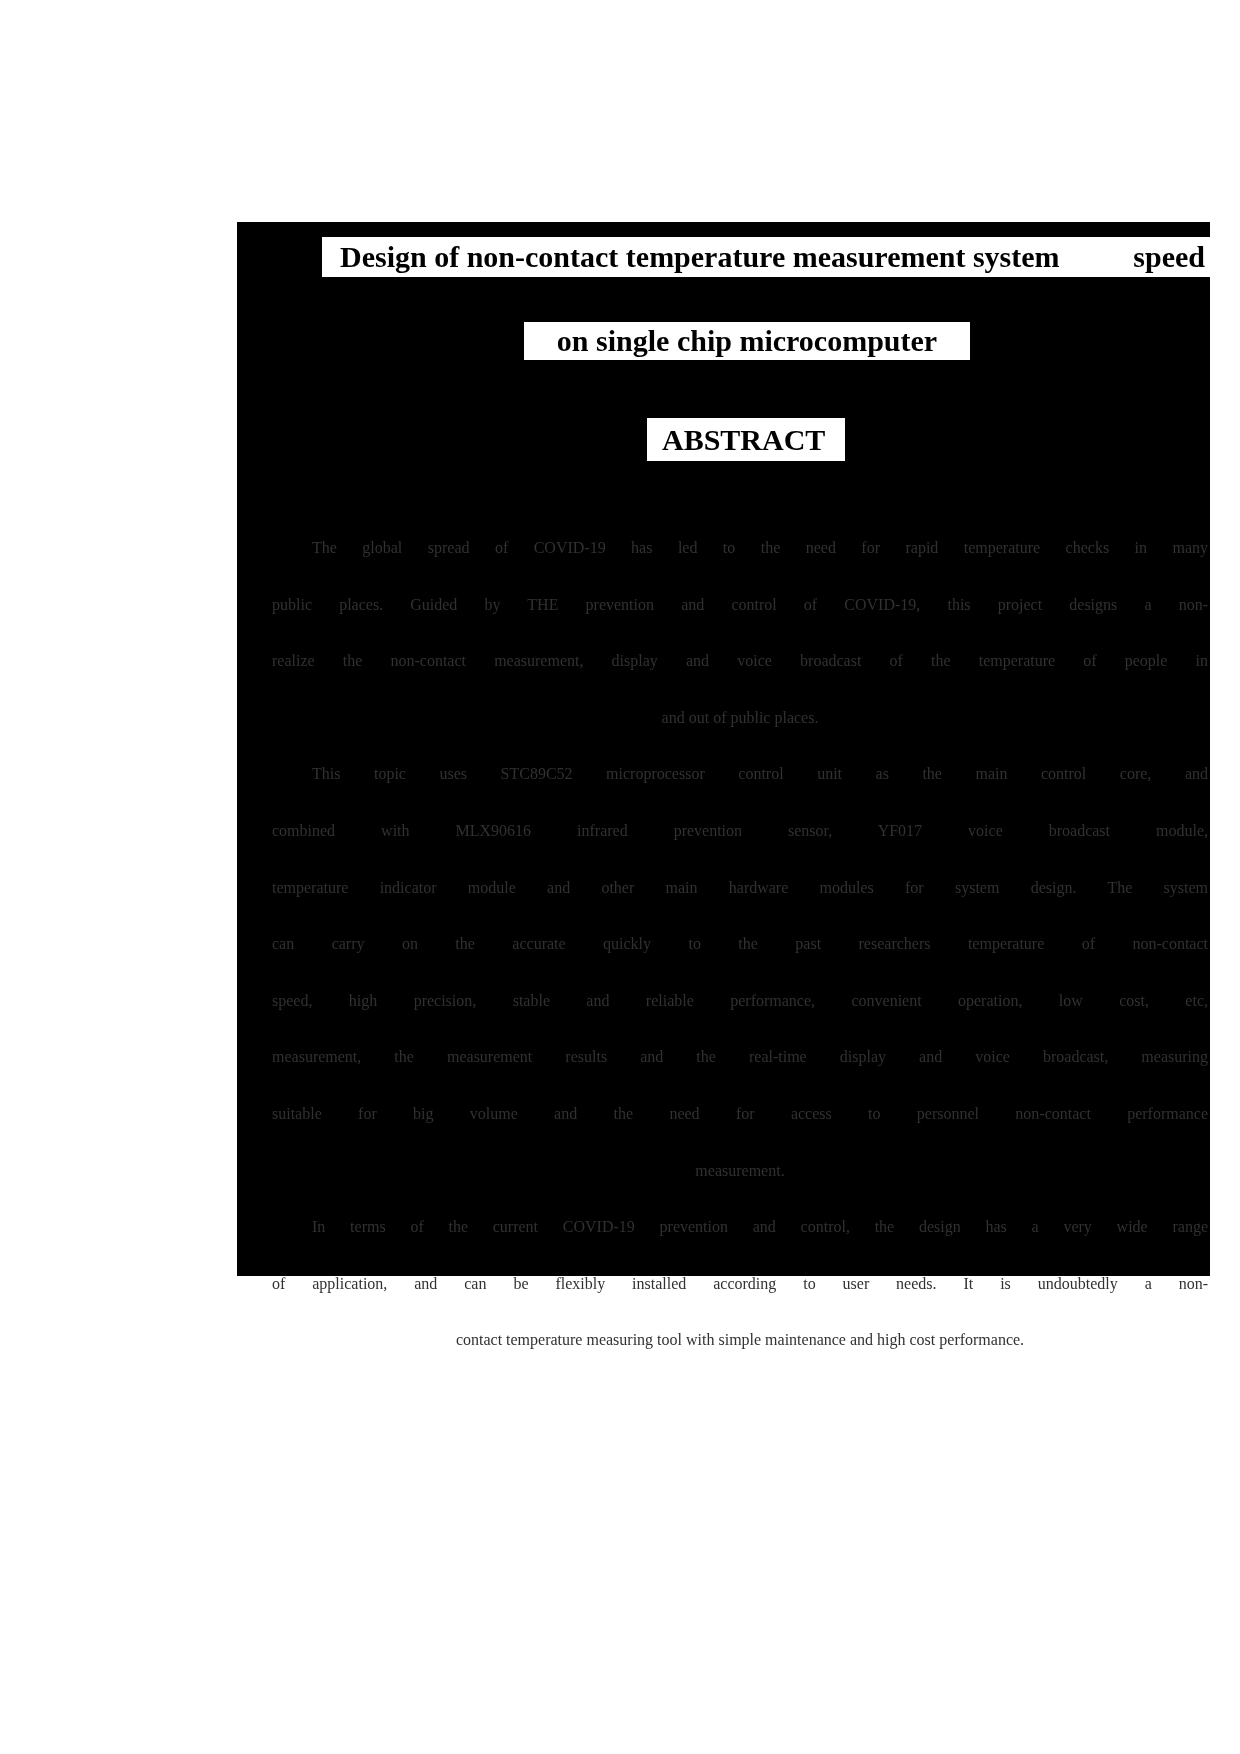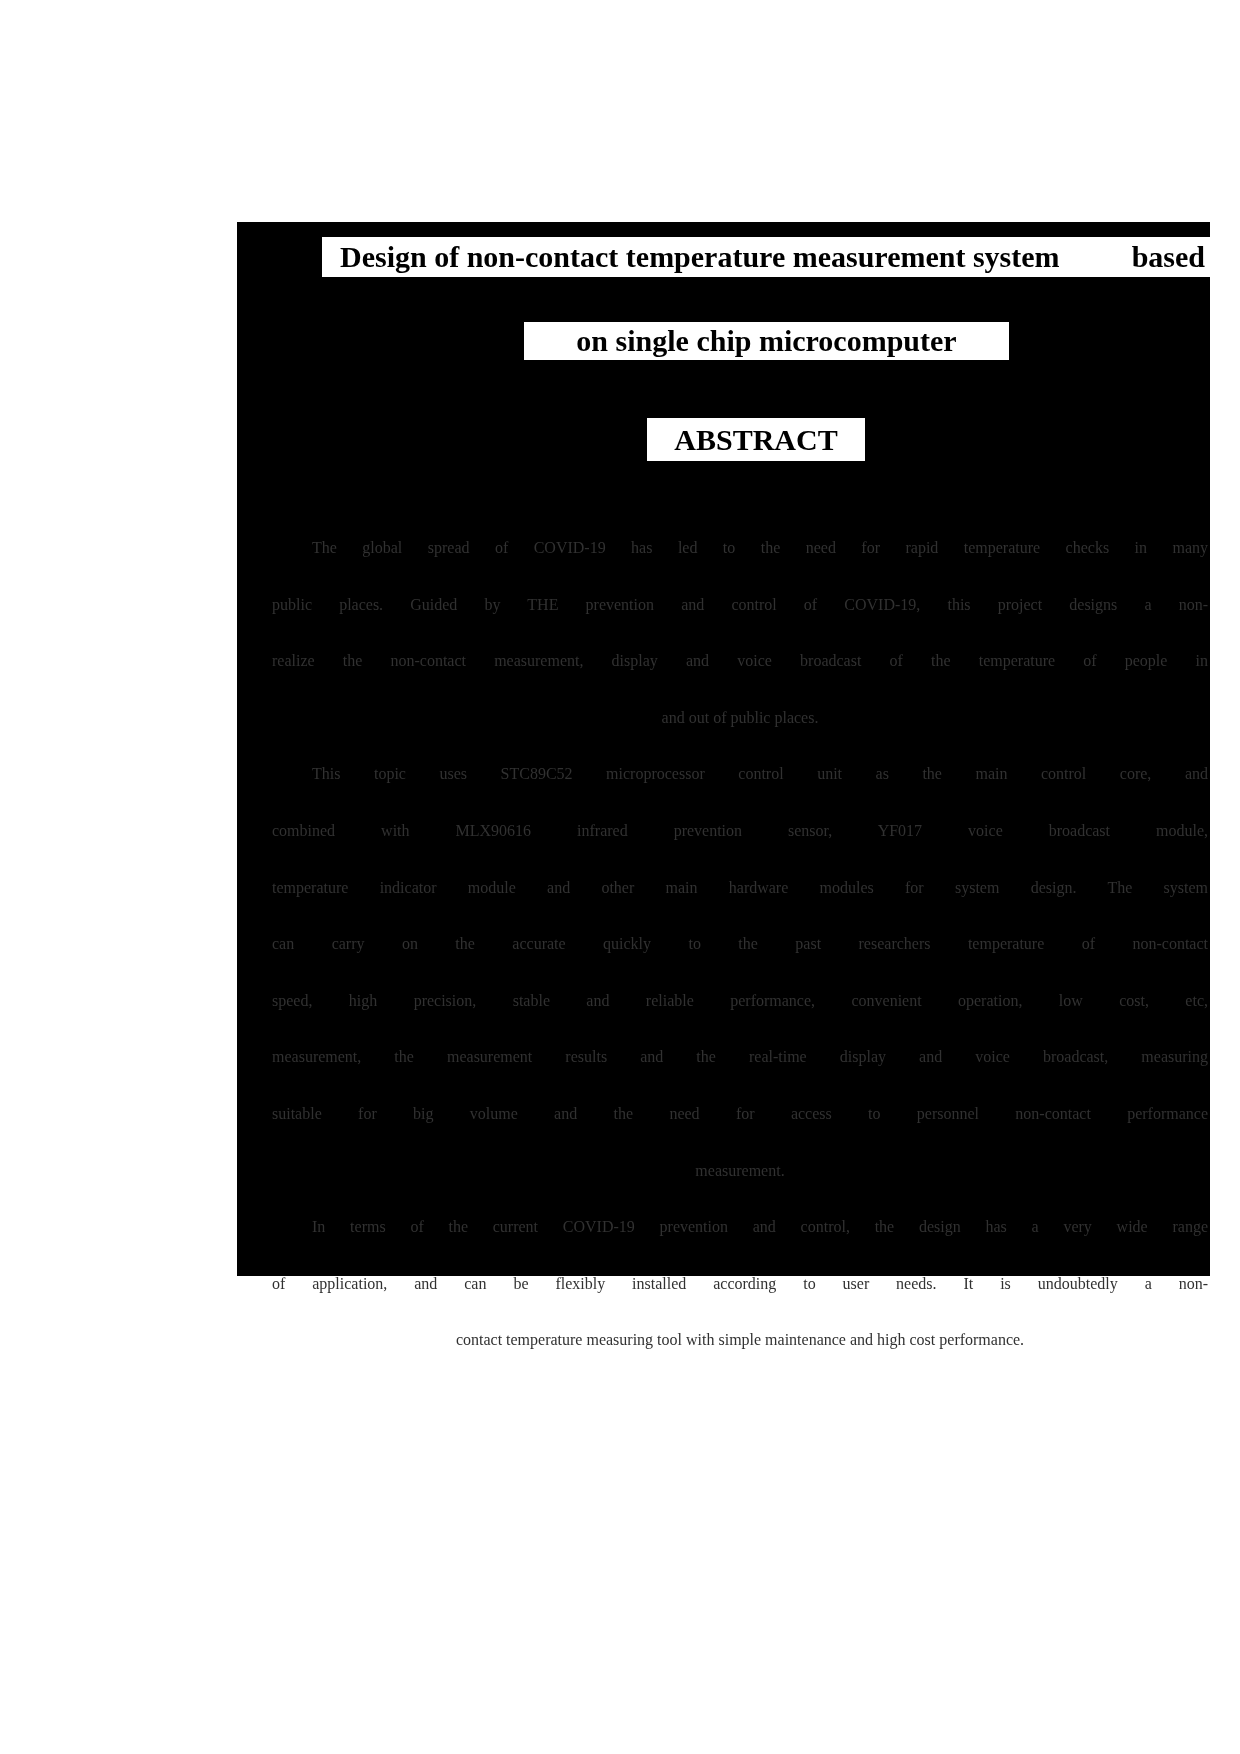--- a/index.html
+++ b/index.html
@@ -42,34 +42,34 @@
     display: flex;
     justify-content: space-between;
     align-items: center;
     font-size: 30px;
     padding: 0 4px 0 3px;
     white-space: nowrap;
   }
   .band-title2 {
     left: 272px;
     top: 85px;
-    width: 485px;
+    width: 446px;
     height: 38px;
     line-height: 38px;
     text-align: center;
     font-size: 30px;
     white-space: nowrap;
   }
   .band-abstract {
     left: 395px;
     top: 181px;
-    width: 218px;
+    width: 198px;
     height: 43px;
     line-height: 43px;
-    text-align: center;
+    text-align: left;
     font-size: 30px;
     white-space: nowrap;
   }
   .abstract-body {
     position: absolute;
     left: 5px;
     top: 275px;
     width: 966px;
     color: var(--body-text);
     font-size: 16px;
@@ -88,21 +88,21 @@
   }
 </style>
 </head>
 <body>
 
 <div class="page">
   <div class="block">
 
     <div class="hl-band band-title1">
       <span>Design of non-contact temperature measurement system</span>
-      <span>based</span>
+      <span>speed</span>
     </div>
 
     <div class="hl-band band-title2">
       <span>on single chip microcomputer</span>
     </div>
 
     <div class="hl-band band-abstract">
       <span>ABSTRACT</span>
     </div>
 

